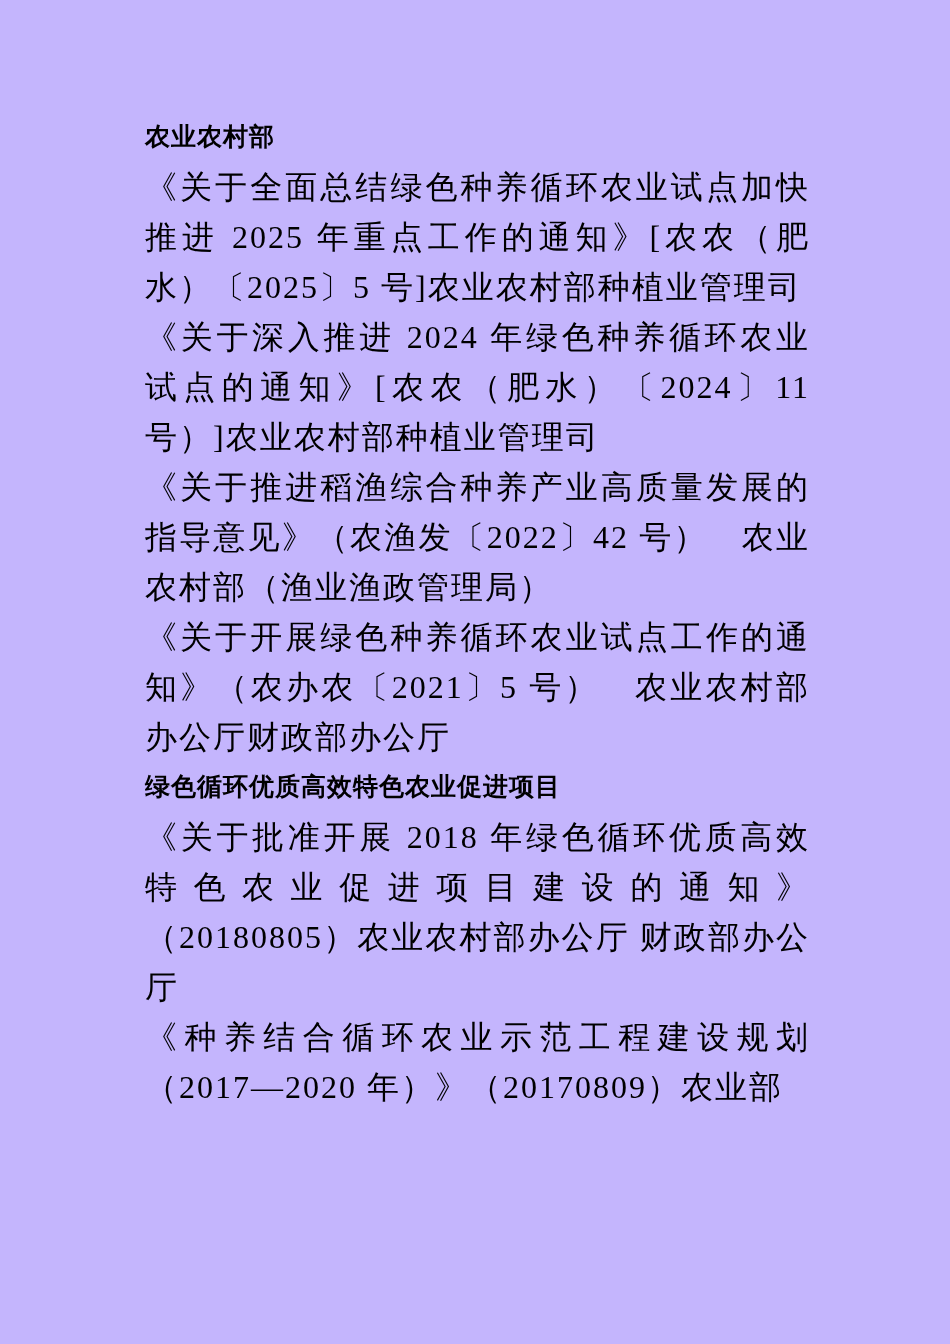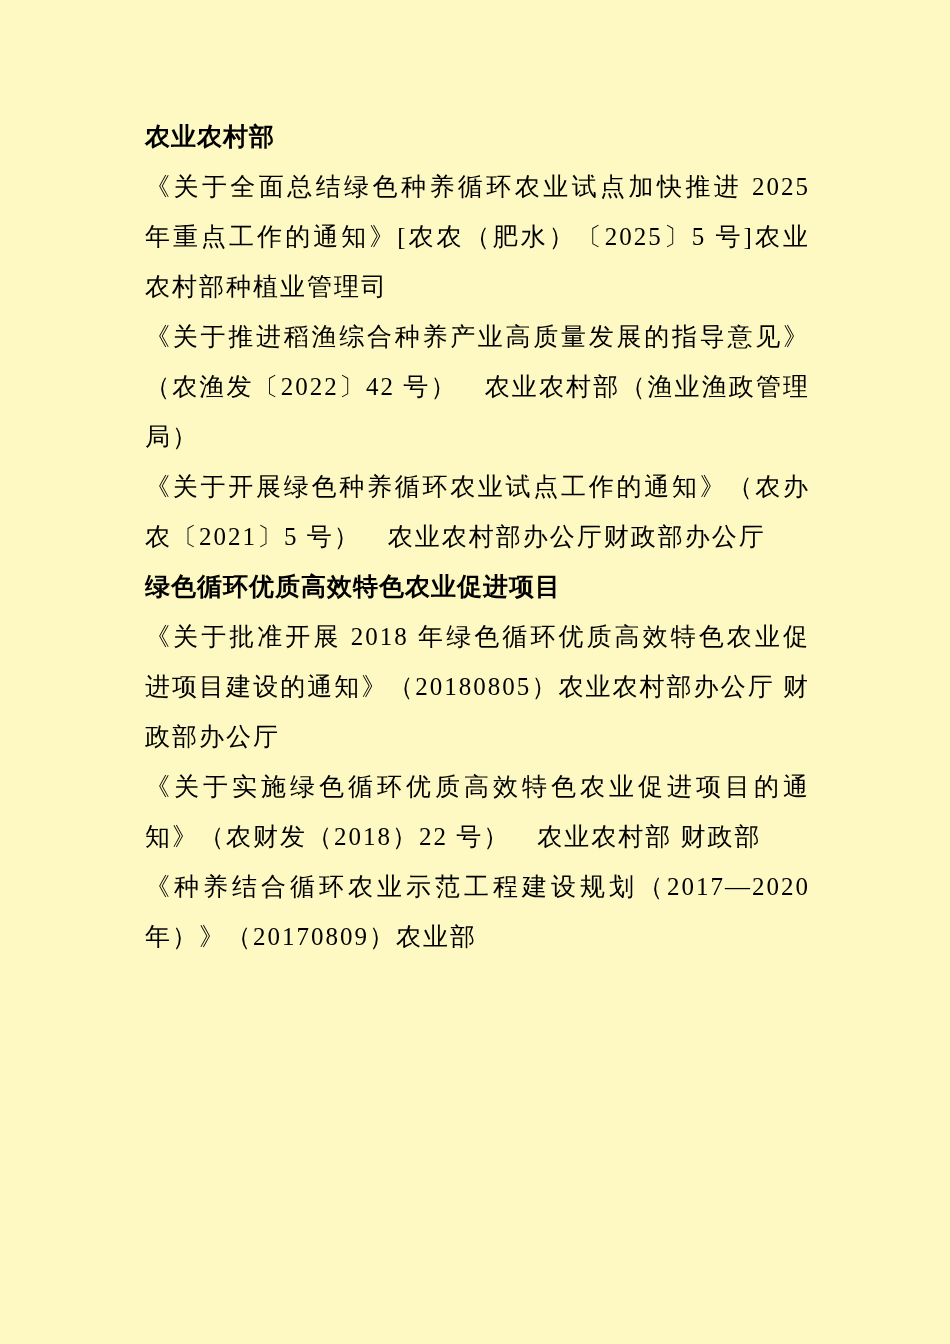--- a/index.html
+++ b/index.html
@@ -5,57 +5,57 @@
   * { box-sizing: border-box; }
   html, body { margin: 0; padding: 0; }
   body {
     background: #ffffff;
     font-family: "Liberation Serif", "DejaVu Serif", serif;
   }
   .page {
     position: relative;
     width: 950px;
     height: 1344px;
-    background: #fef9c3;
+    background: #c4b5fd;
     overflow: hidden;
     color: #000000;
   }
   .content {
     position: absolute;
     left: 145px;
     top: 112px;
     width: 665px;
   }
   .heading {
     margin: 0;
     font-size: 25px;
     font-weight: 700;
     line-height: 50px;
     letter-spacing: 1px;
     color: #000000;
     white-space: nowrap;
   }
   .entry {
     margin: 0;
-    font-size: 25px;
+    font-size: 32px;
     font-weight: 400;
     line-height: 50px;
     letter-spacing: 2px;
     text-align: justify;
     text-justify: inter-ideograph;
     color: #000000;
   }
 </style>
 </head>
 <body>
 
 <div class="page">
   <div class="content" id="doc-content">
       <div class="heading">农业农村部</div>
       <p class="entry">《关于全面总结绿色种养循环农业试点加快推进 2025 年重点工作的通知》[农农（肥水）〔2025〕5 号]农业农村部种植业管理司</p>
+      <p class="entry">《关于深入推进 2024 年绿色种养循环农业试点的通知》[农农（肥水）〔2024〕11 号）]农业农村部种植业管理司</p>
       <p class="entry">《关于推进稻渔综合种养产业高质量发展的指导意见》（农渔发〔2022〕42 号）　农业农村部（渔业渔政管理局）</p>
       <p class="entry">《关于开展绿色种养循环农业试点工作的通知》（农办农〔2021〕5 号）　农业农村部办公厅财政部办公厅</p>
       <div class="heading">绿色循环优质高效特色农业促进项目</div>
       <p class="entry">《关于批准开展 2018 年绿色循环优质高效特色农业促进项目建设的通知》（20180805）农业农村部办公厅 财政部办公厅</p>
-      <p class="entry">《关于实施绿色循环优质高效特色农业促进项目的通知》（农财发（2018）22 号）　农业农村部 财政部</p>
       <p class="entry">《种养结合循环农业示范工程建设规划（2017—2020 年）》（20170809）农业部</p>
     </div>
 </div>
 
 </body></html>

